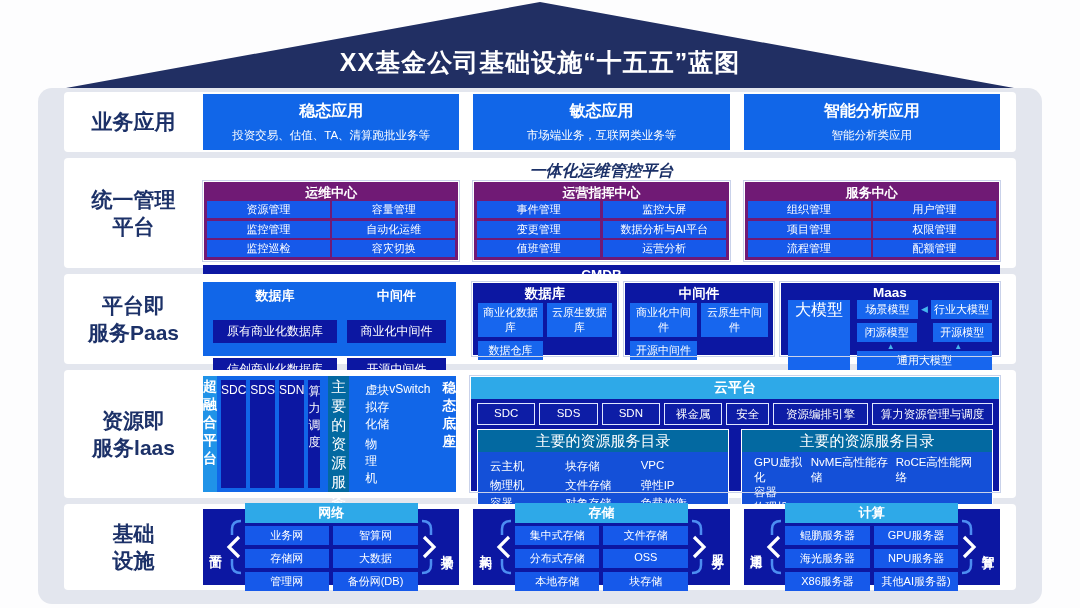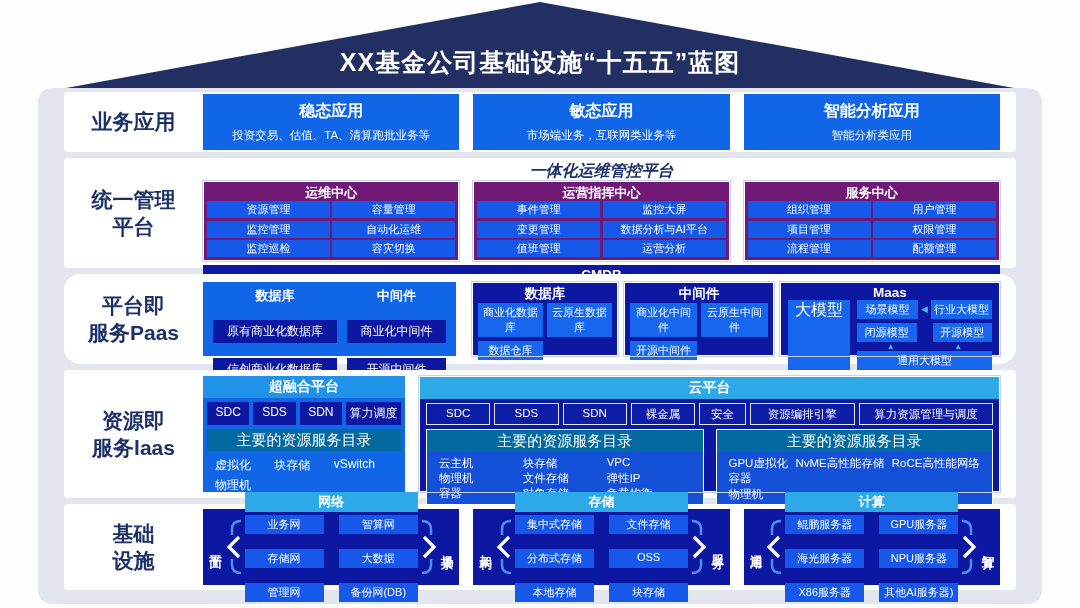--- a/index.html
+++ b/index.html
@@ -39,21 +39,21 @@
   .centerbox { flex:1; background:#701a75; border:1.5px solid #fff; outline:1px solid #c9d2ea;
     padding:2px 3px 3px 3px; display:flex; flex-direction:column; }
   .centerbox .ch { text-align:center; color:#fff; font-weight:bold; font-size:13px; height:17px; }
   .cgrid { display:grid; grid-template-columns:1fr 1fr; gap:2.5px; flex:1; }
   .chip { background:#1659ea; color:#fff; font-size:11px; text-align:center;
     display:flex; align-items:center; justify-content:center; padding:1px 2px; }
   .cmdbbar { margin-top:4px; background:#0c17a2; color:#fff; font-weight:bold;
     text-align:center; font-size:13.5px; padding:2px 0; }
 
   
-  #row3 { top:274px; height:90px;border-radius:16px; }
+  #row3 { top:274px; height:90px; }
   #row3 .content { display:flex; gap:6px; padding-top:8px; padding-bottom:8px; }
   .legacybox { width:253px; background:#1166e8; display:flex; gap:10px;
     padding:5px 10px; margin-right:10px; }
   .legcol { flex:1; display:flex; flex-direction:column; }
   .legcol .ch { text-align:center; color:#fff; font-weight:bold; font-size:13px; height:20px; }
   .legchip { background:#0c17a2; color:#fff; font-size:12px; text-align:center;
     padding:3px 2px; margin-top:15px; }
   .darkbox { background:#0c17a2; border:1.5px solid #fff; outline:1px solid #c9d2ea;
     padding:2px 5px 5px 5px; display:flex; flex-direction:column; }
   #dbbox { width:146px; } #mwbox { width:150px; }
@@ -69,21 +69,21 @@
   .mrow { display:flex; align-items:center; gap:3px; }
   .mchip { flex:1; background:#1766ee; color:#fff; font-size:11px; text-align:center; padding:2px 0; }
   .harrow { color:#45b5ee; font-size:9px; line-height:1; }
   .uparrows { display:flex; height:9px; }
   .uparrows span { flex:1; text-align:center; color:#45b5ee; font-size:8px; line-height:9px; }
   .mwide { background:#1766ee; color:#fff; font-size:11px; text-align:center; padding:2px 0; }
 
   
   #row4 { top:370px; height:128px; }
   #row4 .content { display:flex; gap:14px; padding-top:6px; padding-bottom:6px; }
-  .hcibox { width:202px; background:#1166e8; display:flex; flex-direction:column; }
+  .hcibox { width:253px; background:#1166e8; display:flex; flex-direction:row; }
   .cyanhead { background:#2093e8; color:#fff; font-weight:bold; font-size:14px;
     text-align:center; padding:2px 0; }
   .hcichips { display:flex; gap:4px; padding:4px; }
   .hcichip { flex:1; background:#0c17a2; color:#fff; font-size:12px; text-align:center; padding:3px 0; }
   .catbar { margin:0 4px; background:#0369a1; color:#fff; font-size:15px;
     text-align:center; padding:1.5px 0; }
   .hciitems { flex:1; display:grid; grid-template-columns:1fr 1fr 1fr;
     padding:6px 12px; color:#fff; font-size:12px; align-content:start; row-gap:3px; }
   .boxfoot { color:#fff; font-weight:bold; font-size:13.5px; text-align:center; padding:3px 0 5px 0; }
   .cloudbox { flex:1; background:#0c17a2; border:1px solid #fff; outline:1px solid #c9d2ea;
@@ -105,21 +105,21 @@
   
   #row5 { top:504px; height:86px; }
   #row5 .content { display:flex; gap:14px; padding-top:5px; padding-bottom:5px; }
   .infrabox { flex:1; background:#0c17a2; display:flex; align-items:center; padding:4px 5px; gap:2px; }
   .vlabel { color:#fff; font-weight:bold; font-size:12.5px; writing-mode:vertical-rl;
     text-orientation:upright; letter-spacing:2px; line-height:1; padding:0 1px; }
   .bracesvg { flex:0 0 auto; }
   .igrid { flex:1; display:flex; flex-direction:column; gap:3px; min-width:0; }
   .igrid .ihead { background:#2ea9e8; color:#fff; font-weight:bold; font-size:13px;
     text-align:center; padding:1px 0; }
-  .ichips { display:grid; grid-template-columns:1fr 1fr; gap:15px; }
+  .ichips { display:grid; grid-template-columns:1fr 1fr; gap:4px; }
   .ichip { background:#1659ea; color:#fff; font-size:11px; text-align:center; padding:2px 1px;
     white-space:nowrap; overflow:hidden; }
 </style>
 </head>
 <body>
 
 <div id="stage">
   <div id="panel"></div>
 
   <div id="roof">

